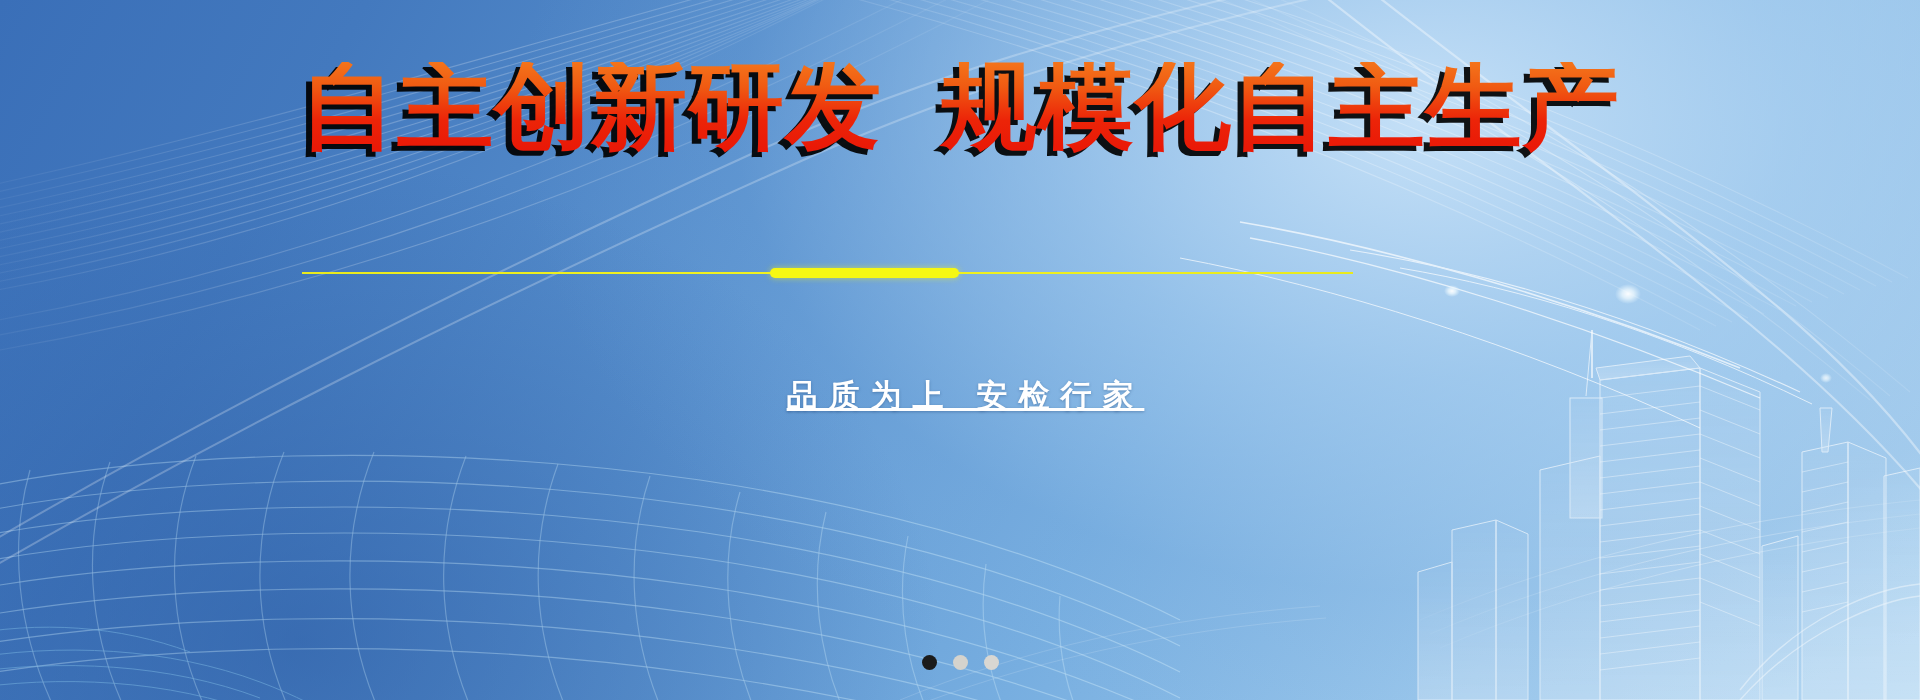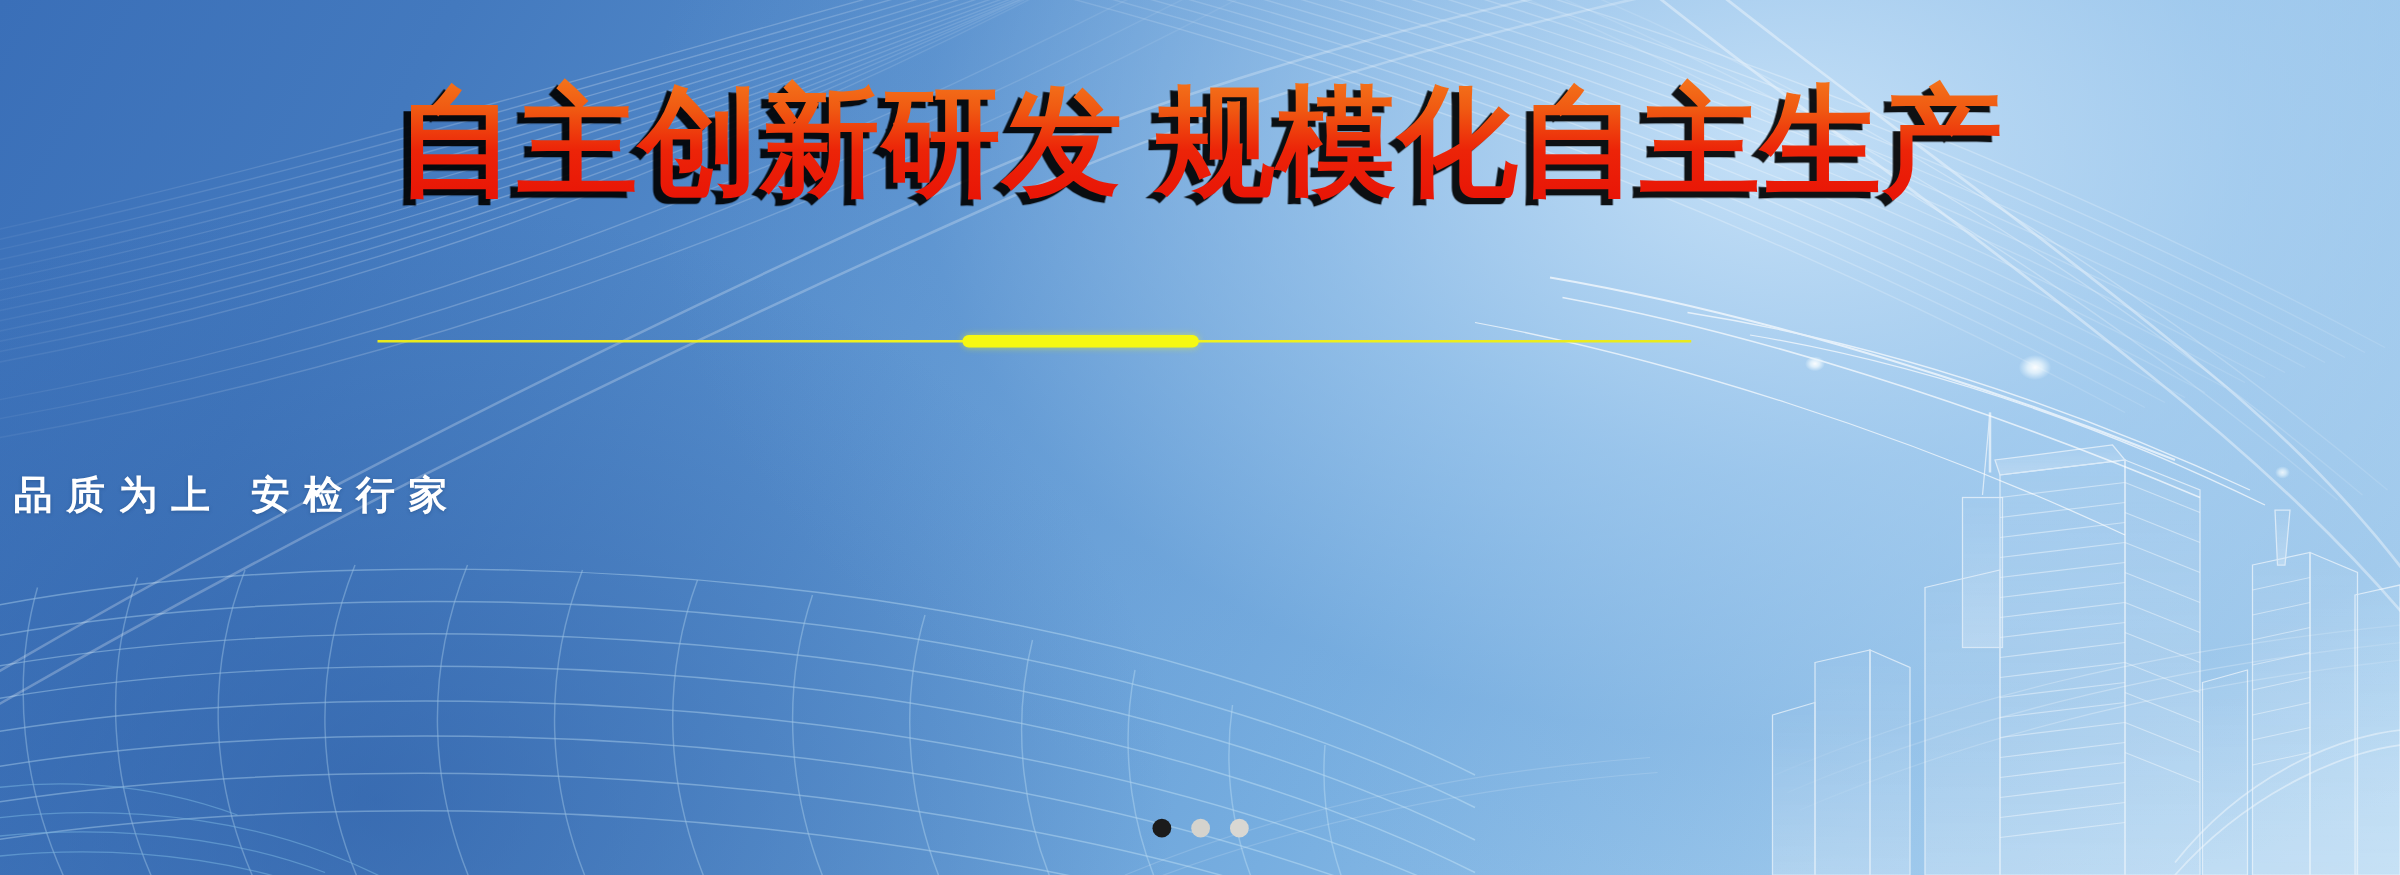--- a/index.html
+++ b/index.html
@@ -29,21 +29,21 @@
   .streaks { mix-blend-mode:screen; opacity:.95; }
   .wavebot { mix-blend-mode:screen; opacity:.5; }
 
   
   #headline-wrap {
     position:absolute; left:0; top:62px; width:100%;
     text-align:center;
   }
   #headline {
     display:inline-block;
-    font-family:Liberation Serif, serif;
+    font-family:Liberation Mono, monospace;
     font-size:96px;
     font-weight:bold;
     line-height:1.08;
     letter-spacing:1px;
     background:linear-gradient(180deg,#f4741b 0%, #f05a12 24%, #ec2408 56%, #e81206 100%);
     -webkit-background-clip:text;
     background-clip:text;
     color:transparent;
     -webkit-text-fill-color:transparent;
     filter:drop-shadow(-6px 5px 0px rgba(0,0,0,0.92));
@@ -61,27 +61,29 @@
   #divider .thick {
     position:absolute; left:44.5%; top:0px; width:18%; height:10px;
     border-radius:5px;
     background:#f6f812;
     box-shadow:0 0 6px rgba(246,248,18,0.55);
   }
 
   
   #sub-slogan {
     position:absolute; left:0; top:375px; width:100%;
+    text-align:center;
     font-family:"DejaVu Sans","Liberation Sans",sans-serif;
     font-size:31px;
     font-weight:bold;
     color:#ffffff;
     letter-spacing:11px;
     text-indent:11px;
     text-shadow:0 1px 3px rgba(20,55,100,.35);
+    text-decoration:underline;
   }
   #sub-desc {
     position:absolute; left:0; top:440px; width:100%;
     text-align:center;
     font-family:"DejaVu Sans","Liberation Sans",sans-serif;
     font-size:32px;
     font-weight:500;
     color:#ffffff;
     letter-spacing:1.5px;
     text-shadow:0 1px 3px rgba(20,55,100,.35);

